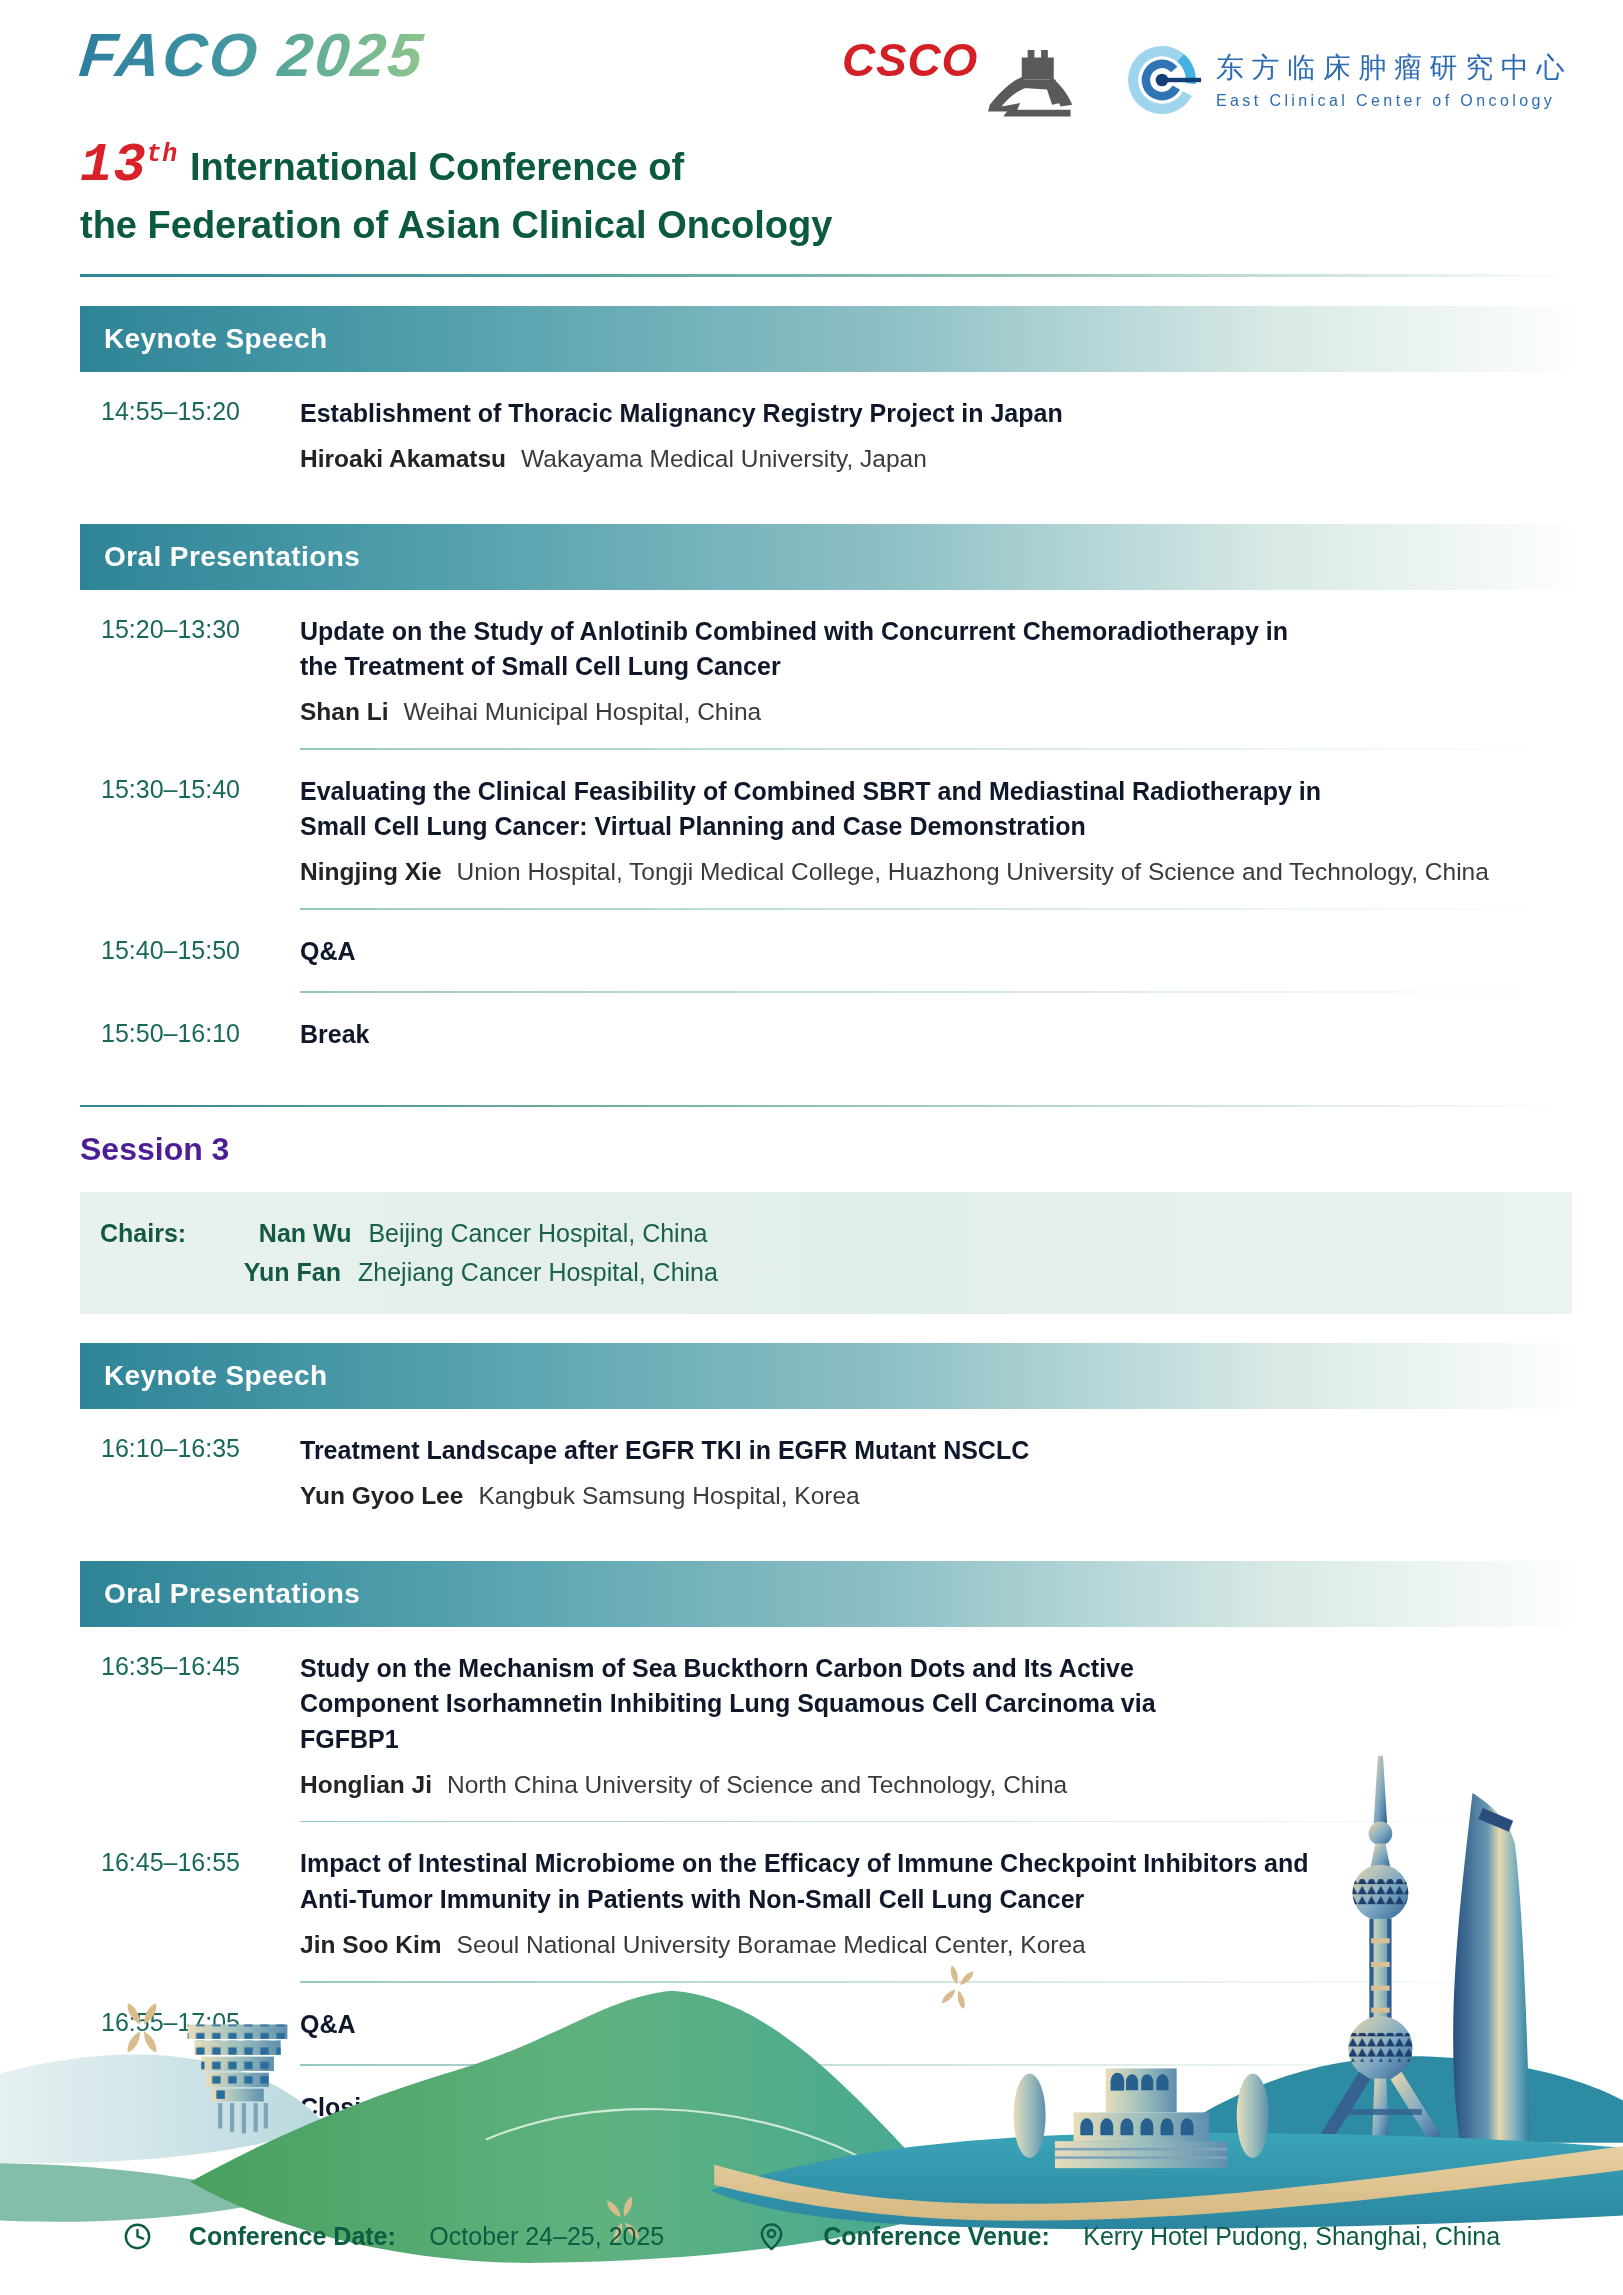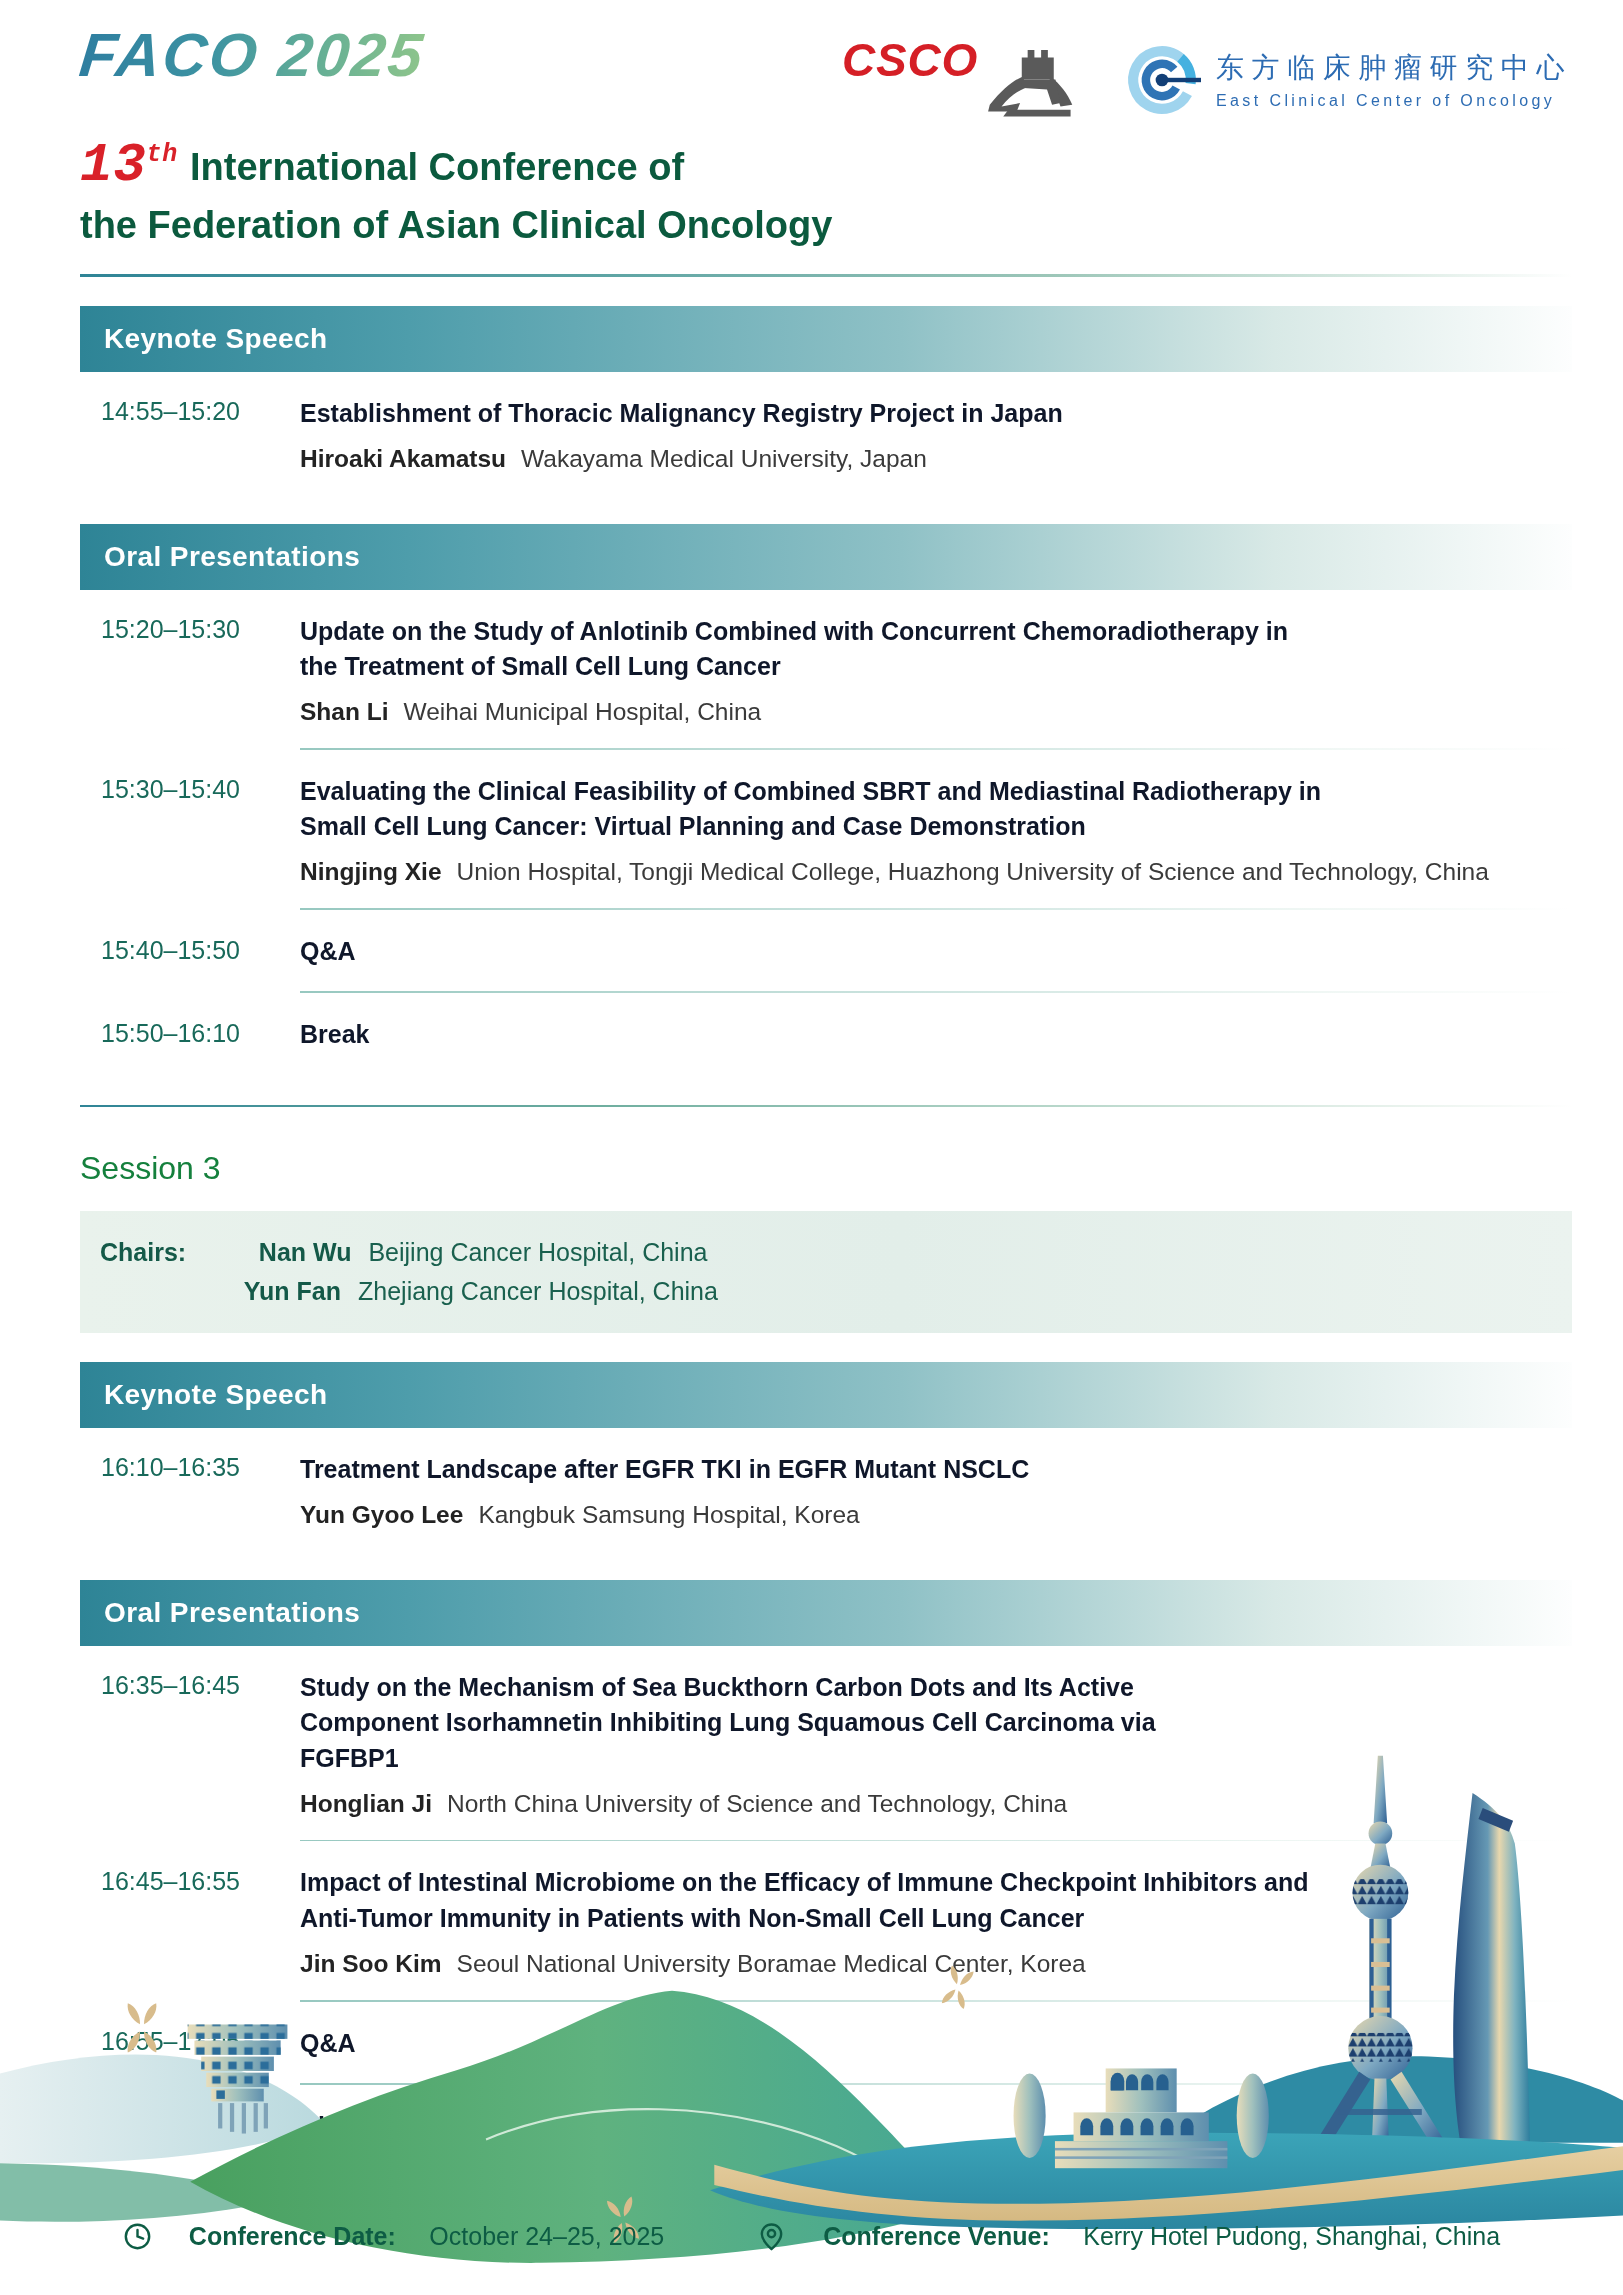--- a/index.html
+++ b/index.html
@@ -43,21 +43,21 @@
   .item-body{ flex:1; }
   .item-title{ font-size:25px; font-weight:700; color:#0f172a; line-height:1.42; white-space:pre-line; }
   .speaker{ margin-top:13.5px; font-size:24.5px; color:#3a3a3a; }
   .speaker .name{ font-weight:700; color:#232323; margin-right:15px; }
 
   .divider{ height:1.7px; margin-left:220px;
     background:linear-gradient(90deg,#97c8c0,#c9e2dd 45%,#eef6f3 78%,rgba(255,255,255,0)); }
   .rule{ height:2.5px; margin-top:30px;
     background:linear-gradient(90deg,#2f8496,#6fae9f 35%,#b6d6c9 65%,#ecf4ef 90%,rgba(255,255,255,0)); }
 
-  .session-title{ margin-top:43px; font-size:32px; font-weight:400; color:#15803d; }
+  .session-title{ margin-top:24px; font-size:32px; font-weight:700; color:#4c1d95; }
 
   .chairs{ margin-top:24px; padding:22px 20px;
     background:linear-gradient(90deg,#e9f2ec,#e2eee9 55%,#ebf3ef 100%); }
   .chairs-inner{ display:flex; font-size:25px; color:#145948; line-height:1.55; }
   .chairs-label{ font-weight:700; width:127px; flex:none; }
   .chair-row{ display:flex;justify-content:center; }
   .chair-name{ font-weight:700; width:114px; flex:none; text-align:right; }
   .chair-aff{ margin-left:17px; color:#19604e; }
 
   
@@ -127,21 +127,21 @@
         <div class="time">14:55–15:20</div>
         <div class="item-body">
           <div class="item-title">Establishment of Thoracic Malignancy Registry Project in Japan</div>
           <div class="speaker"><span class="name">Hiroaki Akamatsu</span><span class="aff">Wakayama Medical University, Japan</span></div>
         </div>
       </div>
       <div class="bar">
         <span class="bar-label">Oral Presentations</span>
       </div>
       <div class="row">
-        <div class="time">15:20–15:30</div>
+        <div class="time">15:20–13:30</div>
         <div class="item-body">
           <div class="item-title">Update on the Study of Anlotinib Combined with Concurrent Chemoradiotherapy in
 the Treatment of Small Cell Lung Cancer</div>
           <div class="speaker"><span class="name">Shan Li</span><span class="aff">Weihai Municipal Hospital, China</span></div>
         </div>
       </div>
       <div class="divider"></div>
       <div class="row">
         <div class="time">15:30–15:40</div>
         <div class="item-body">

